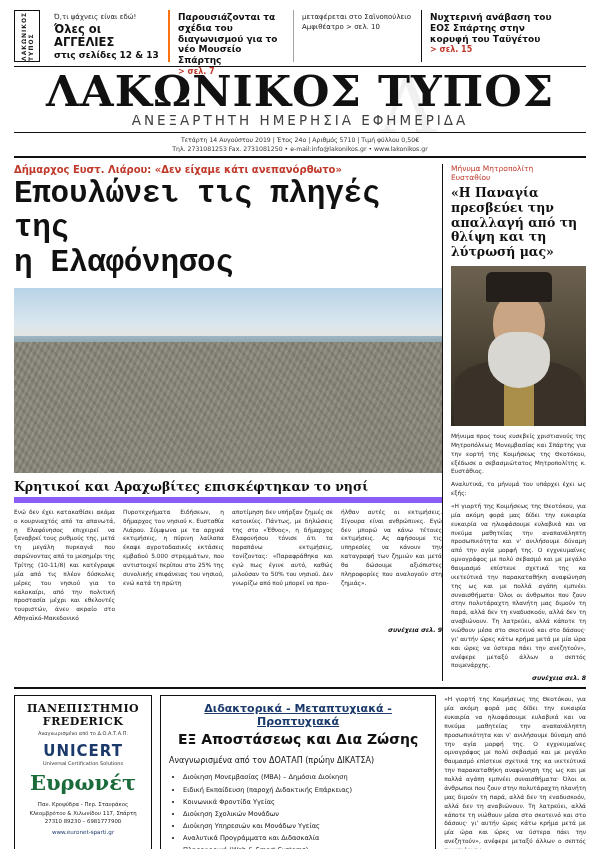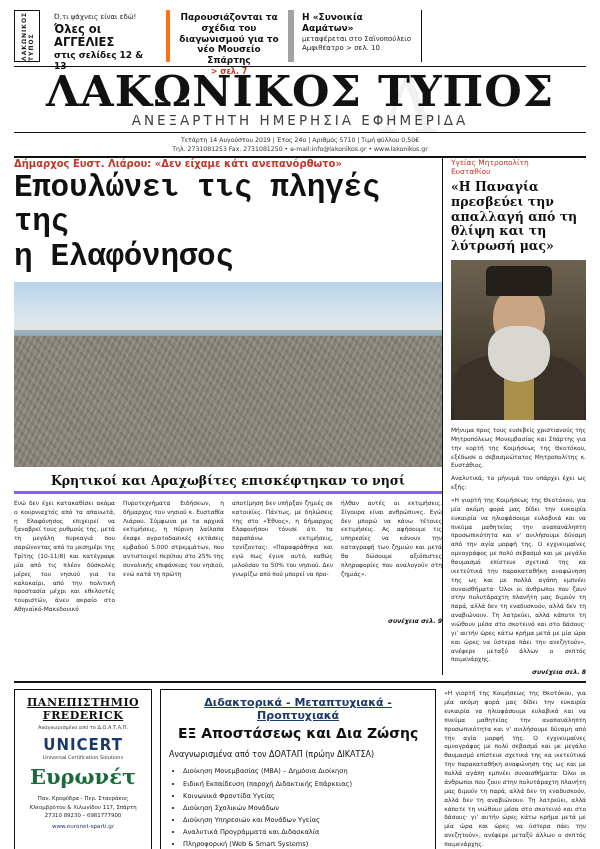--- a/index.html
+++ b/index.html
@@ -17,22 +17,22 @@
   .teaser-strip { display:flex; align-items:stretch; gap:0; padding-top:10px; height:62px; }
   .teaser-logo {
     width:26px; border:1px solid #111; display:flex; align-items:center; justify-content:center;
     margin-right:6px;
   }
   .teaser-logo .vert {
     writing-mode:vertical-rl; transform:rotate(180deg);
     font-size:6px; letter-spacing:1px; font-weight:bold; color:#222;
   }
   .teaser-box { padding:2px 8px; font-size:8px; line-height:1.25; }
-  .teaser-box.b1 { width:124px; border-right:4px solid #f97316; }
-  .teaser-box.b2 { width:124px; border-right:6px solid #a3a3a3;text-align:center; }
+  .teaser-box.b1 { width:124px; border-right:2px solid #f97316; }
+  .teaser-box.b2 { width:124px; border-right:1px solid #a3a3a3; }
   .teaser-box.b3 { width:128px; border-right:1px solid #111; }
   .teaser-box.b4 { width:140px; }
   .t-small { font-size:7px; color:#222; }
   .t-big { font-size:11.5px; font-weight:bold; line-height:1.15; }
   .t-bold { font-weight:bold; font-size:9px; line-height:1.2; }
   .t-arrow { color:#c0392b; font-weight:bold; }
   .teaser-line { margin-top:1px; }
 
   
   .masthead { position:relative; border-top:1px solid #111; margin-top:4px; padding-top:2px; }
@@ -48,21 +48,21 @@
   .masthead-rule { border-bottom:1px solid #111; margin-top:4px; }
   .masthead-info { text-align:center; font-size:6.2px; color:#333; line-height:1.5; padding:2px 0 2px; }
   .masthead-info .row2 { font-size:6.2px; }
   .masthead-rule2 { border-bottom:2px solid #111; }
   .ghost {
     position:absolute; right:150px; top:-6px; font-size:78px; color:#f0f0f0;
     font-family:"DejaVu Serif", serif; z-index:-1;
   }
 
   
-  .body-wrap { display:flex; gap:0; }
+  .body-wrap { display:flex; gap:0; margin-top:6px; }
   .left-col { width:428px; }
   .right-col { width:144px; border-left:1px solid #111; padding-left:8px; }
 
   
   .kicker { font-size:10px; font-weight:bold; color:#c0392b; margin-bottom:2px; }
   .headline {
     font-family:Liberation Mono, monospace;
     font-size:31px; font-weight:bold; line-height:1.12; color:#111;
     letter-spacing:-0.3px;
   }
@@ -87,22 +87,21 @@
   .rocks:after {
     content:""; position:absolute; inset:0;
     background-image:
       repeating-linear-gradient(115deg, rgba(255,255,255,0.07) 0 2px, rgba(0,0,0,0.07) 2px 5px),
       repeating-linear-gradient(45deg, rgba(0,0,0,0.05) 0 3px, rgba(255,255,255,0.05) 3px 7px);
     opacity:0.85;
   }
   .photo-caption {
     font-family:"DejaVu Serif", serif;
     font-weight:bold; font-size:12.5px; margin-top:6px; padding-bottom:3px;
-    border-bottom:3px solid #8b5cf6;
-    text-align:center;
+    border-bottom:6px solid #8b5cf6;
   }
 
   .story-cols { display:flex; gap:8px; margin-top:5px; }
   .story-col { width:25%; font-size:5.9px; line-height:1.5; text-align:justify; color:#222; }
   .cont-ref { text-align:right; font-size:6.2px; font-style:italic; font-weight:bold; margin-top:3px; }
 
   
   .rc-kicker { font-size:7.5px; color:#c0392b; line-height:1.3; }
   .rc-head {
     font-family:"DejaVu Serif", serif; font-weight:bold;
@@ -137,21 +136,21 @@
   .rc-text { font-size:5.9px; line-height:1.5; text-align:justify; margin-top:6px; color:#222; }
   .rc-text p { margin:0 0 4px; }
   .rc-cont { text-align:right; font-size:6.2px; font-style:italic; font-weight:bold; margin-top:3px; }
 
   
   .ads { display:flex; gap:8px; margin-top:6px; border-top:2px solid #111; padding-top:6px; }
   .ad-left { width:140px; border:1px solid #111; padding:6px 6px; text-align:center; }
   .ad-mid { width:280px; border:1px solid #111; padding:6px 8px; }
   .ad-right { width:144px; font-size:5.9px; line-height:1.5; text-align:justify; color:#222; }
 
-  .brand-frederick { font-family:"DejaVu Serif", serif; font-size:11px; font-weight:bold; letter-spacing:0.5px;text-decoration:underline; }
+  .brand-frederick { font-family:"DejaVu Serif", serif; font-size:11px; font-weight:bold; letter-spacing:0.5px; }
   .brand-sub { font-size:5px; color:#333; margin-top:2px; }
   .brand-unicert { font-size:15px; font-weight:bold; color:#1b3a6b; letter-spacing:1px; margin-top:6px;}
   .brand-unicert-sub { font-size:5px; color:#333; }
   .brand-euro { font-family:"DejaVu Serif", serif; font-size:21px; font-weight:bold; color:#1b6b3a; margin-top:4px; }
   .ad-left-lines { font-size:5.4px; line-height:1.55; margin-top:5px; color:#222; }
   .ad-left-url { font-size:5.6px; color:#1b3a6b; margin-top:4px; }
 
   .ad-mid-title { text-align:center; font-size:11px; font-weight:bold; color:#1b3a6b;text-decoration:underline; }
   .ad-mid-sub { text-align:center; font-size:14px; font-weight:bold; margin-top:3px; }
   .ad-mid-sub2 { text-align:left; font-size:8px; margin-top:9px; }
@@ -173,25 +172,28 @@
       <div class="t-big teaser-line">Όλες οι ΑΓΓΕΛΙΕΣ</div>
       <div class="t-bold teaser-line">στις σελίδες 12 &amp; 13</div>
     </div>
 
     <div class="teaser-box b2">
       <div class="t-bold">Παρουσιάζονται τα σχέδια του διαγωνισμού για το νέο Μουσείο Σπάρτης</div>
       <div class="t-arrow teaser-line">&gt; σελ. 7</div>
     </div>
 
     <div class="teaser-box b3">
-      <div class="t-bold">Η «Συνοικία Ααμάτων»</div>
       <div class="t-small teaser-line">μεταφέρεται στο Σαϊνοπούλειο</div>
       <div class="t-small teaser-line">Αμφιθέατρο &gt; σελ. 10</div>
     </div>
 
+    <div class="teaser-box b4">
+      <div class="t-bold">Νυχτερινή ανάβαση του ΕΟΣ Σπάρτης στην κορυφή του Ταϋγέτου</div>
+      <div class="t-arrow teaser-line">&gt; σελ. 15</div>
+    </div>
   </div>
 
   <div class="masthead">
     <div class="ghost">Λ</div>
     <div class="masthead-title">ΛΑΚΩΝΙΚΟΣ ΤΥΠΟΣ</div>
     <div class="masthead-sub">ΑΝΕΞΑΡΤΗΤΗ ΗΜΕΡΗΣΙΑ ΕΦΗΜΕΡΙΔΑ</div>
     <div class="masthead-rule"></div>
     <div class="masthead-info">
       <div>Τετάρτη 14 Αυγούστου 2019 | Έτος 24ο | Αριθμός 5710 | Τιμή φύλλου 0,50€</div>
       <div class="row2">Τηλ. 2731081253 Fax. 2731081250 • e-mail:info@lakonikos.gr • www.lakonikos.gr</div>
@@ -219,21 +221,21 @@
         <div class="story-col">Πυροτεχνήματα Ειδήσεων, η δήμαρχος του νησιού κ. Ευσταθία Λιάρου.
 
 Σύμφωνα με τα αρχικά εκτιμήσεις, η πύρινη λαίλαπα έκαψε αγροτοδασικές εκτάσεις εμβαδού 5.000 στρεμμάτων, που αντιστοιχεί περίπου στο 25% της συνολικής επιφάνειας του νησιού, ενώ κατά τη πρώτη</div>
         <div class="story-col">αποτίμηση δεν υπήρξαν ζημιές σε κατοικίες. Πάντως, με δηλώσεις της στο «Έθνος», η δήμαρχος Ελαφονήσου τόνισε ότι τα παραπάνω εκτιμήσεις, τονίζοντας: «Παραφράθηκα και εγώ πως έγινε αυτό, καθώς μιλούσαν το 50% του νησιού. Δεν γνωρίζω από πού μπορεί να προ-</div>
         <div class="story-col">ήλθαν αυτές οι εκτιμήσεις. Σίγουρα είναι ανθρώπινες. Εγώ δεν μπορώ να κάνω τέτοιες εκτιμήσεις. Ας αφήσουμε τις υπηρεσίες να κάνουν την καταγραφή των ζημιών και μετά θα δώσουμε αξιόπιστες πληροφορίες που αναλογούν στη ζημιάς».</div>
       </div>
       <div class="cont-ref">συνέχεια σελ. 9</div>
     </div>
 
     <div class="right-col">
-      <div class="rc-kicker">Υγείας Μητροπολίτη</div>
+      <div class="rc-kicker">Μήνυμα Μητροπολίτη</div>
       <div class="rc-kicker">Ευσταθίου</div>
       <div class="rc-head">«Η Παναγία πρεσβεύει την απαλλαγή από τη θλίψη και τη λύτρωσή μας»</div>
 
       <div class="portrait">
         <div class="robe"></div>
         <div class="stole"></div>
         <div class="head"></div>
         <div class="beard"></div>
         <div class="hat"></div>
       </div>

